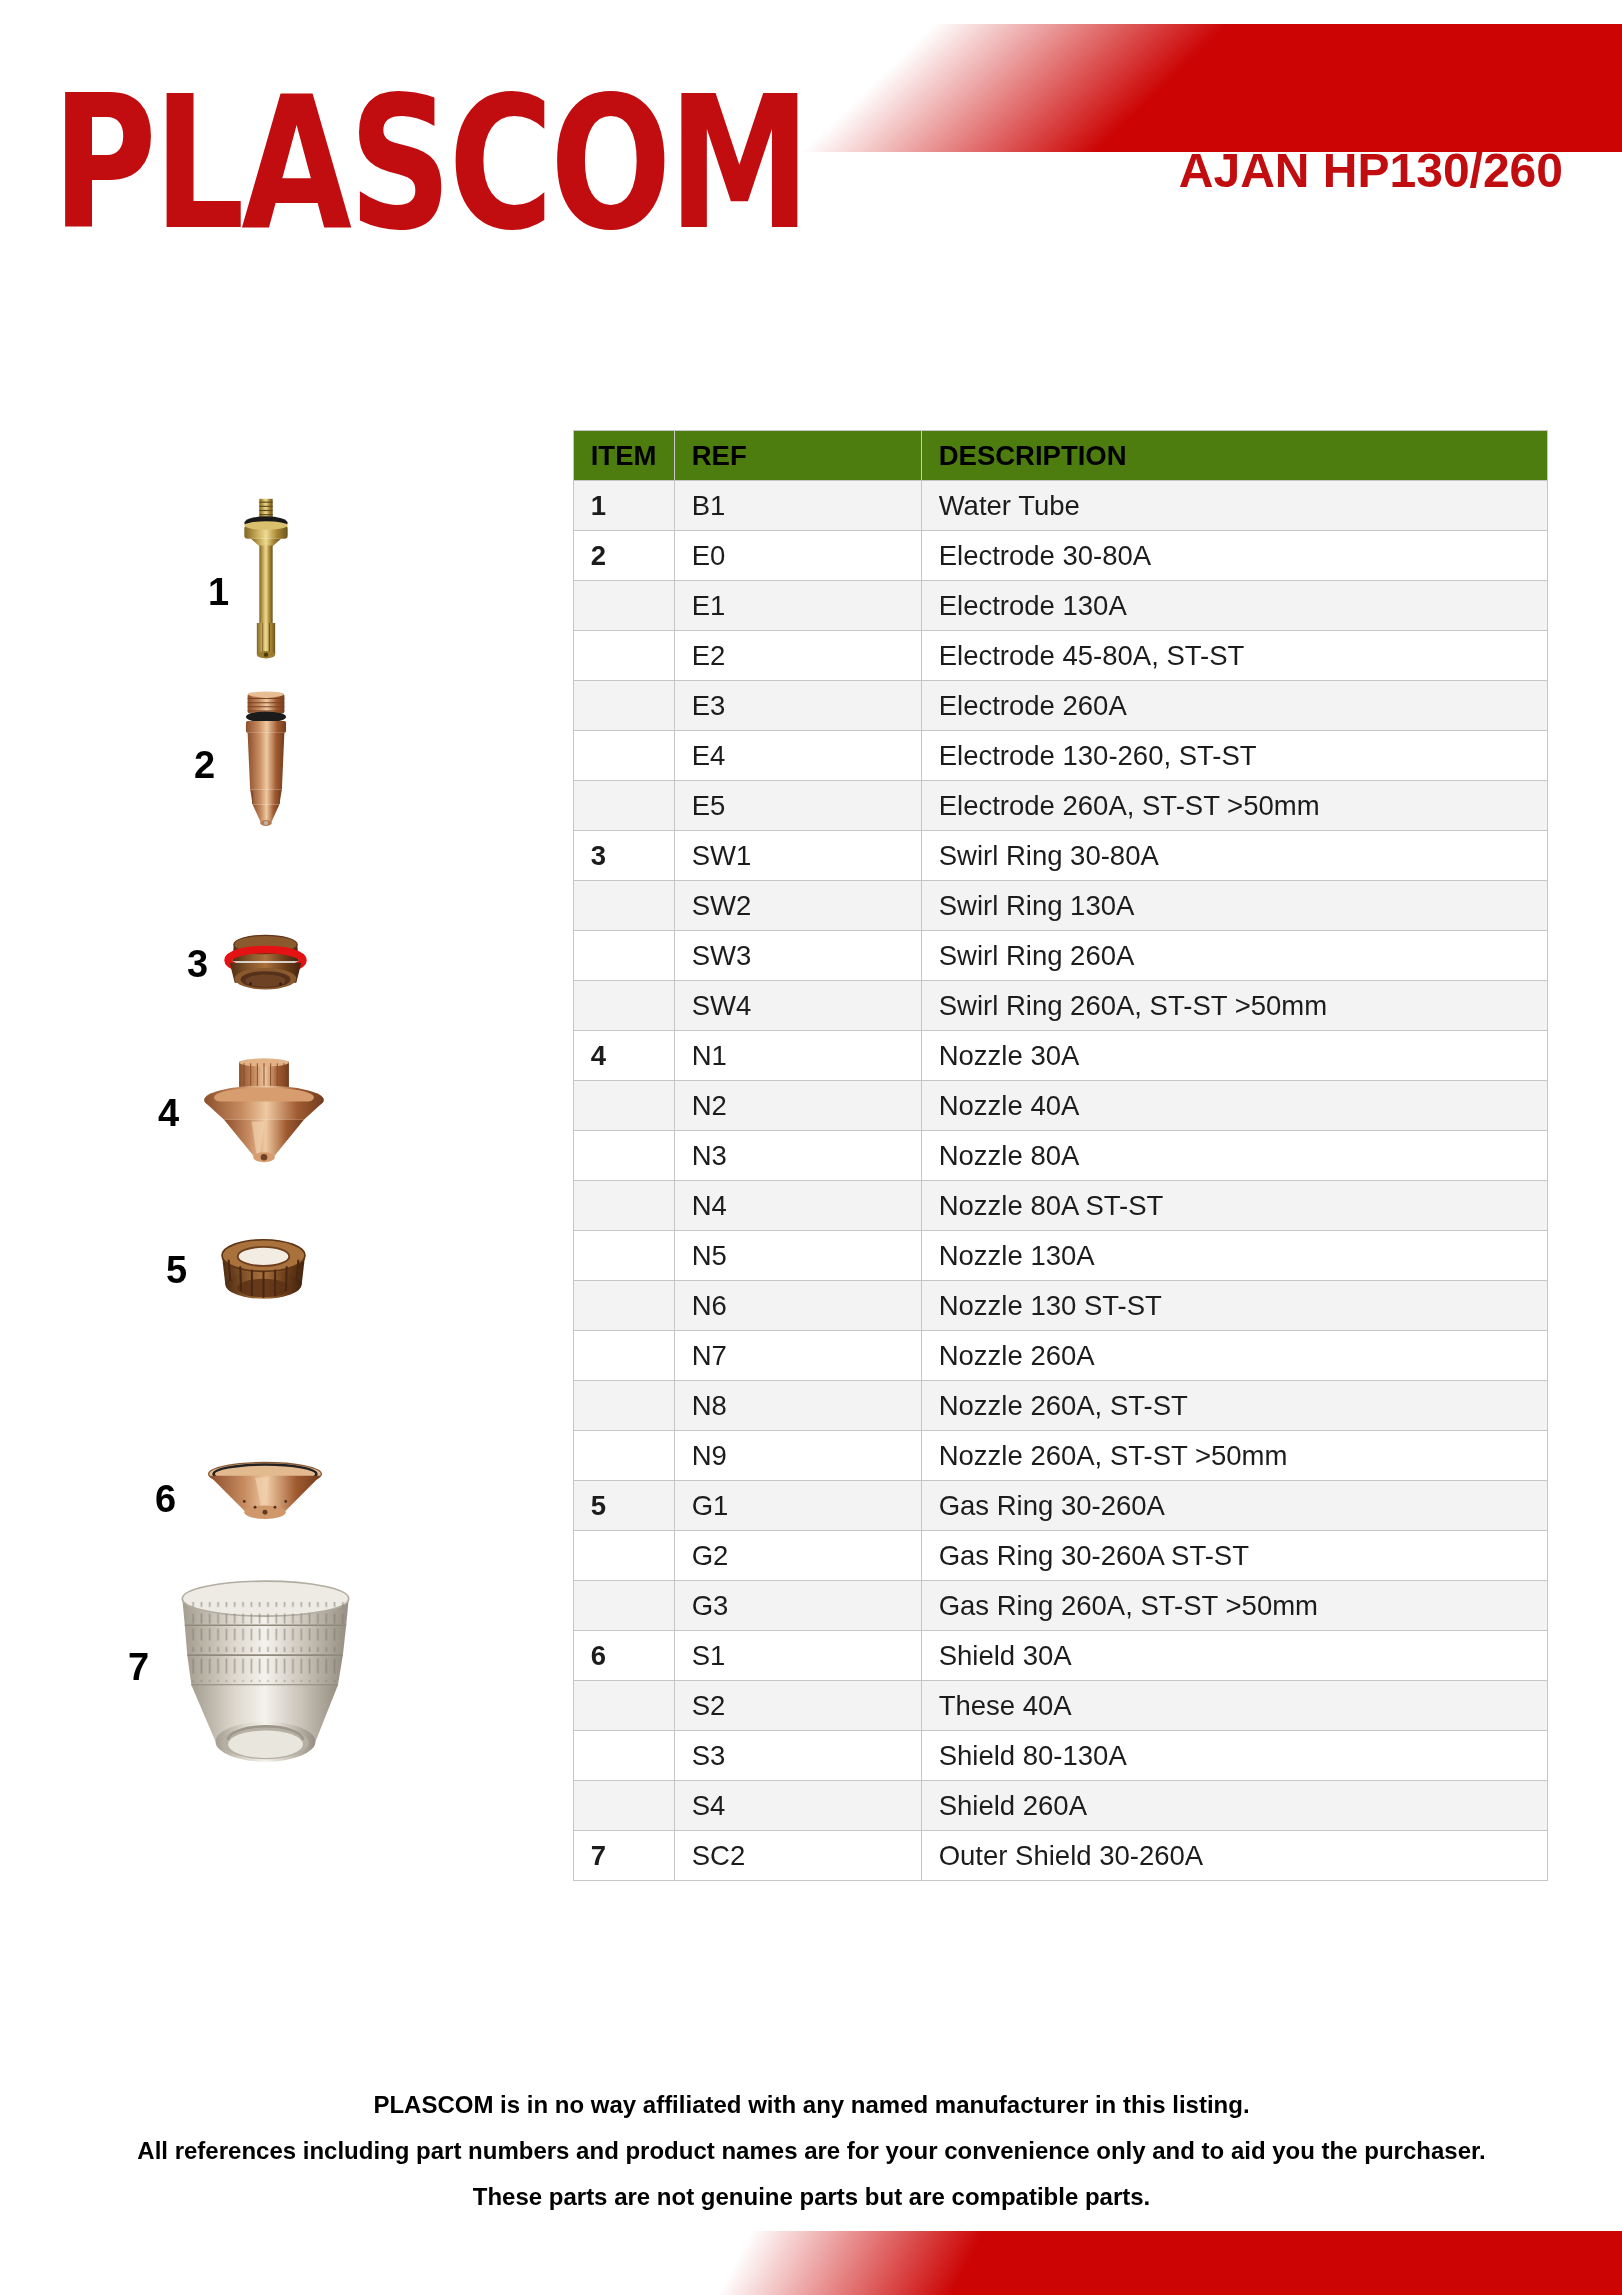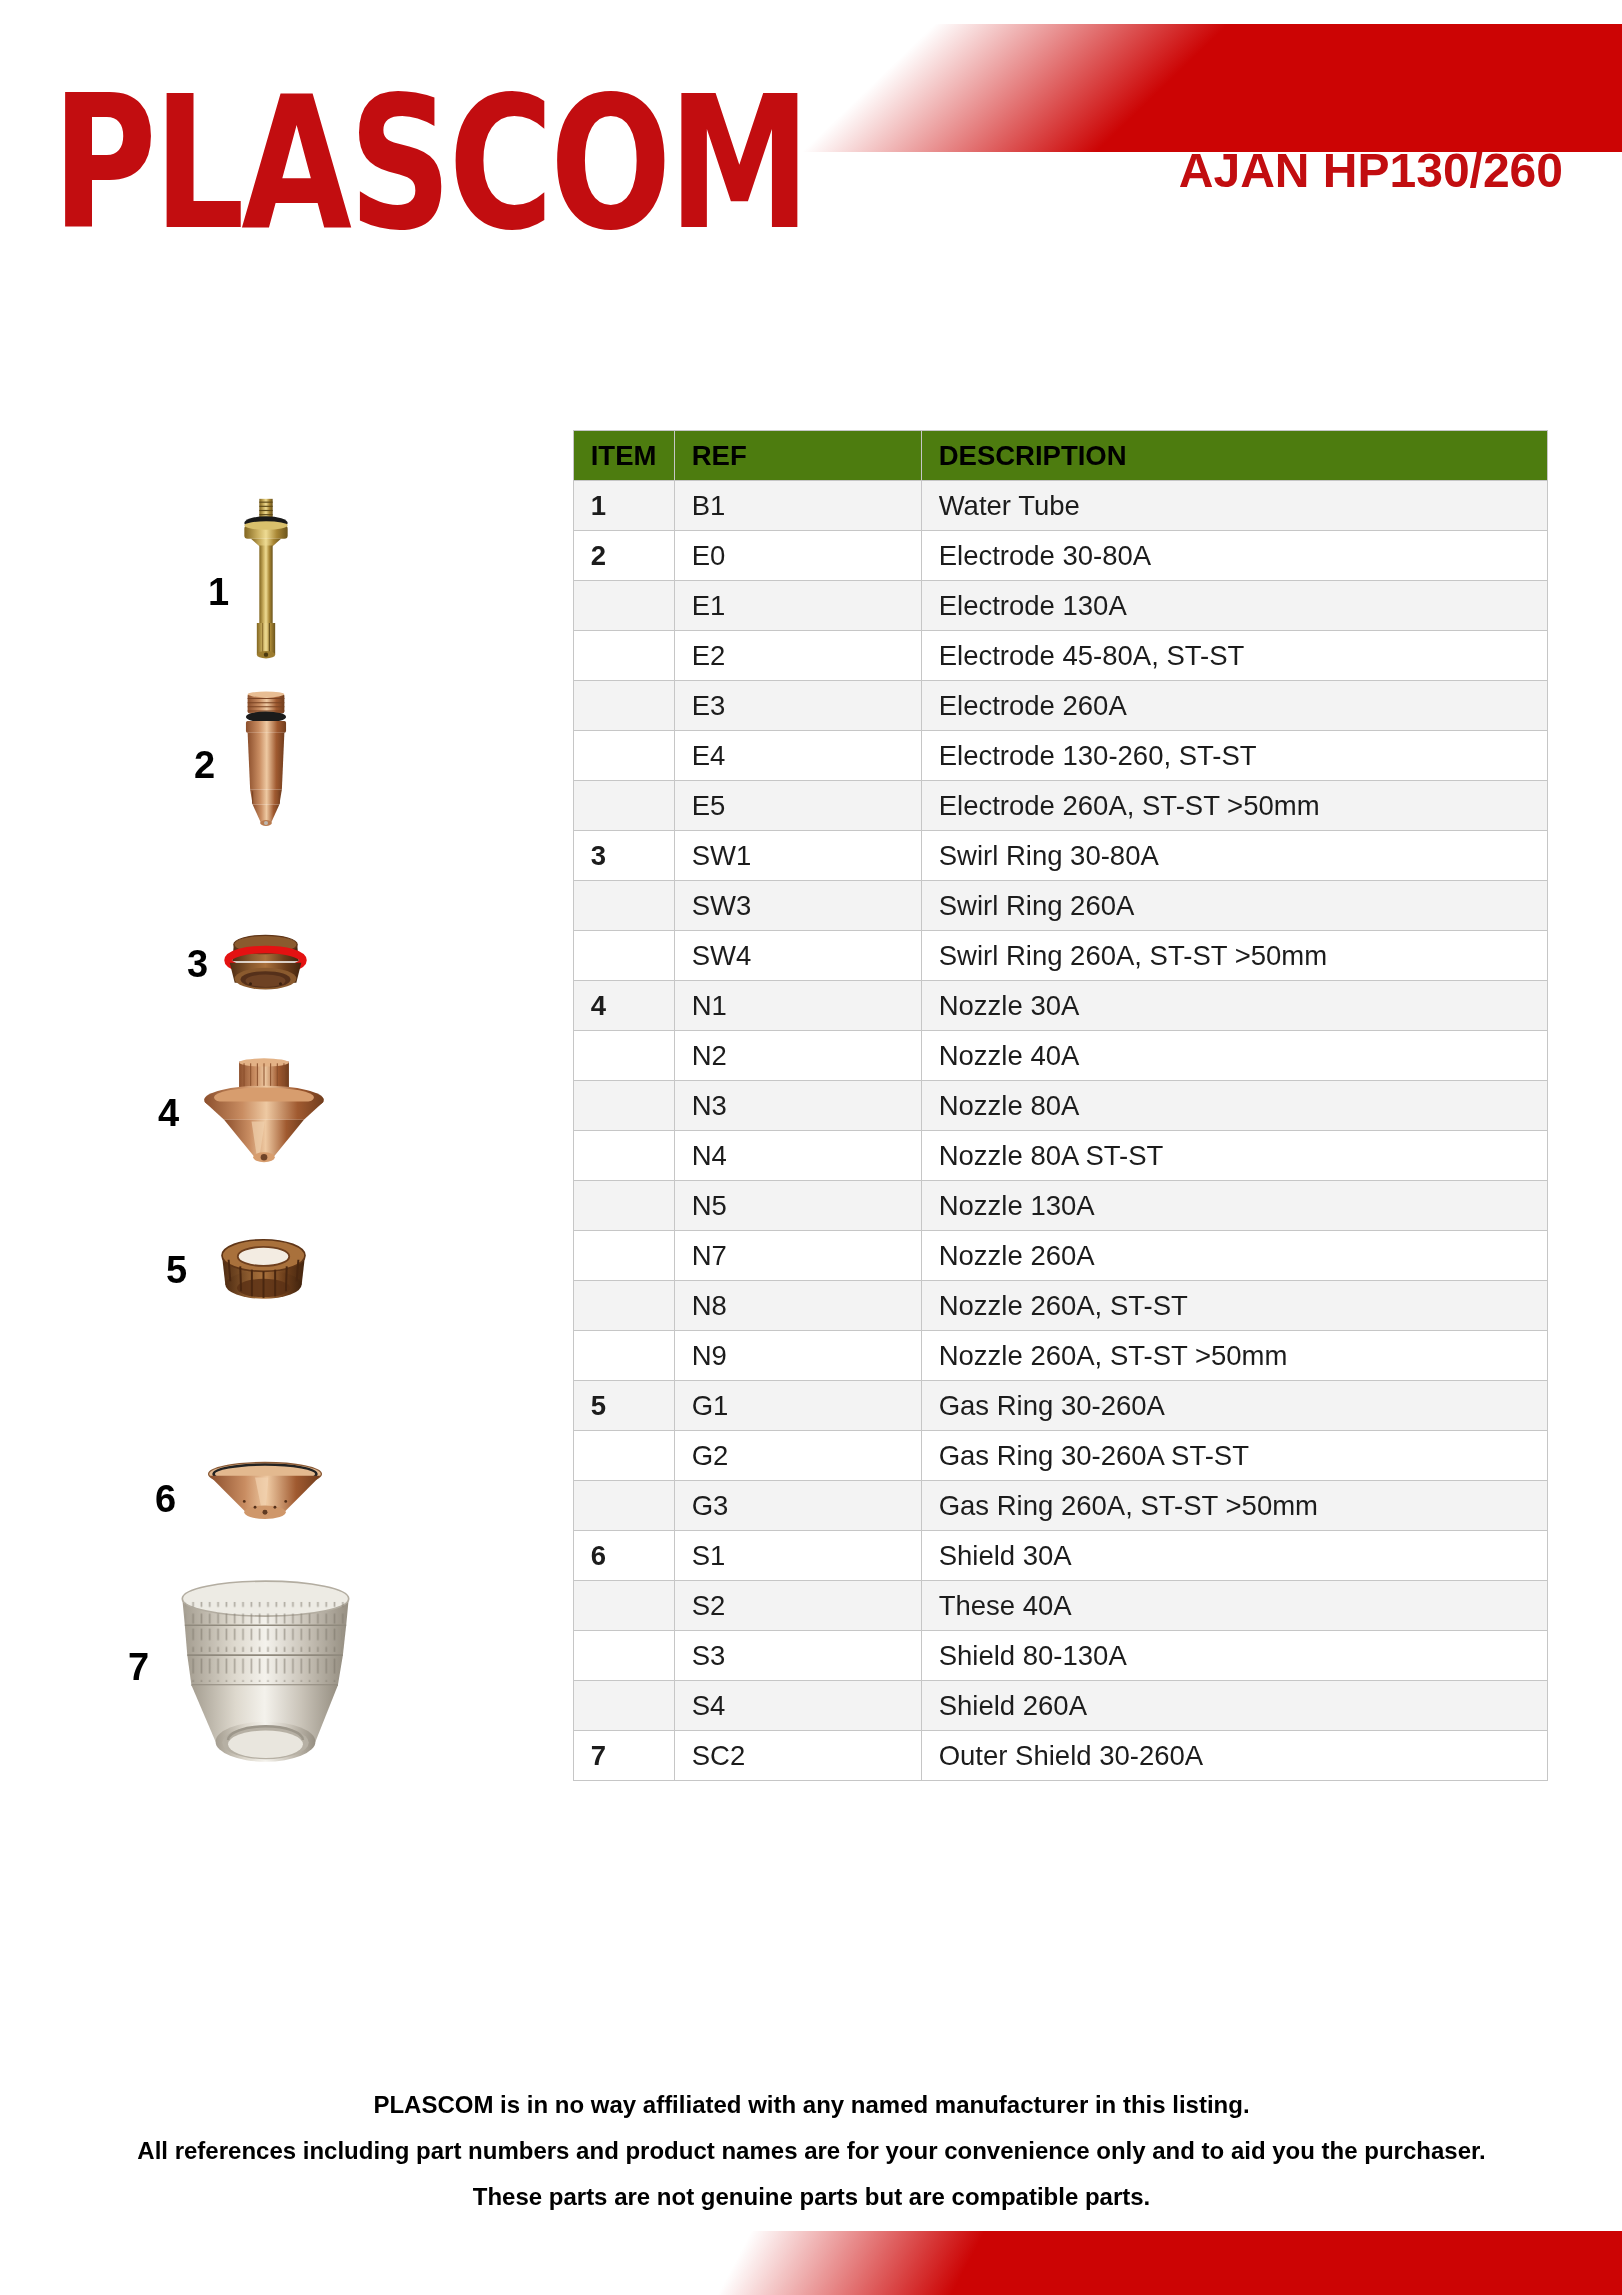--- a/index.html
+++ b/index.html
@@ -307,20 +307,25 @@
       <td>E5</td>
       <td>Electrode 260A, ST-ST &gt;50mm</td>
     </tr>
         <tr>
       <td class="c-item">3</td>
       <td>SW1</td>
       <td>Swirl Ring 30-80A</td>
     </tr>
         <tr>
       <td class="c-item"></td>
+      <td>SW2</td>
+      <td>Swirl Ring 130A</td>
+    </tr>
+        <tr>
+      <td class="c-item"></td>
       <td>SW3</td>
       <td>Swirl Ring 260A</td>
     </tr>
         <tr>
       <td class="c-item"></td>
       <td>SW4</td>
       <td>Swirl Ring 260A, ST-ST &gt;50mm</td>
     </tr>
         <tr>
       <td class="c-item">4</td>
@@ -339,20 +344,25 @@
     </tr>
         <tr>
       <td class="c-item"></td>
       <td>N4</td>
       <td>Nozzle 80A ST-ST</td>
     </tr>
         <tr>
       <td class="c-item"></td>
       <td>N5</td>
       <td>Nozzle 130A</td>
+    </tr>
+        <tr>
+      <td class="c-item"></td>
+      <td>N6</td>
+      <td>Nozzle 130 ST-ST</td>
     </tr>
         <tr>
       <td class="c-item"></td>
       <td>N7</td>
       <td>Nozzle 260A</td>
     </tr>
         <tr>
       <td class="c-item"></td>
       <td>N8</td>
       <td>Nozzle 260A, ST-ST</td>

